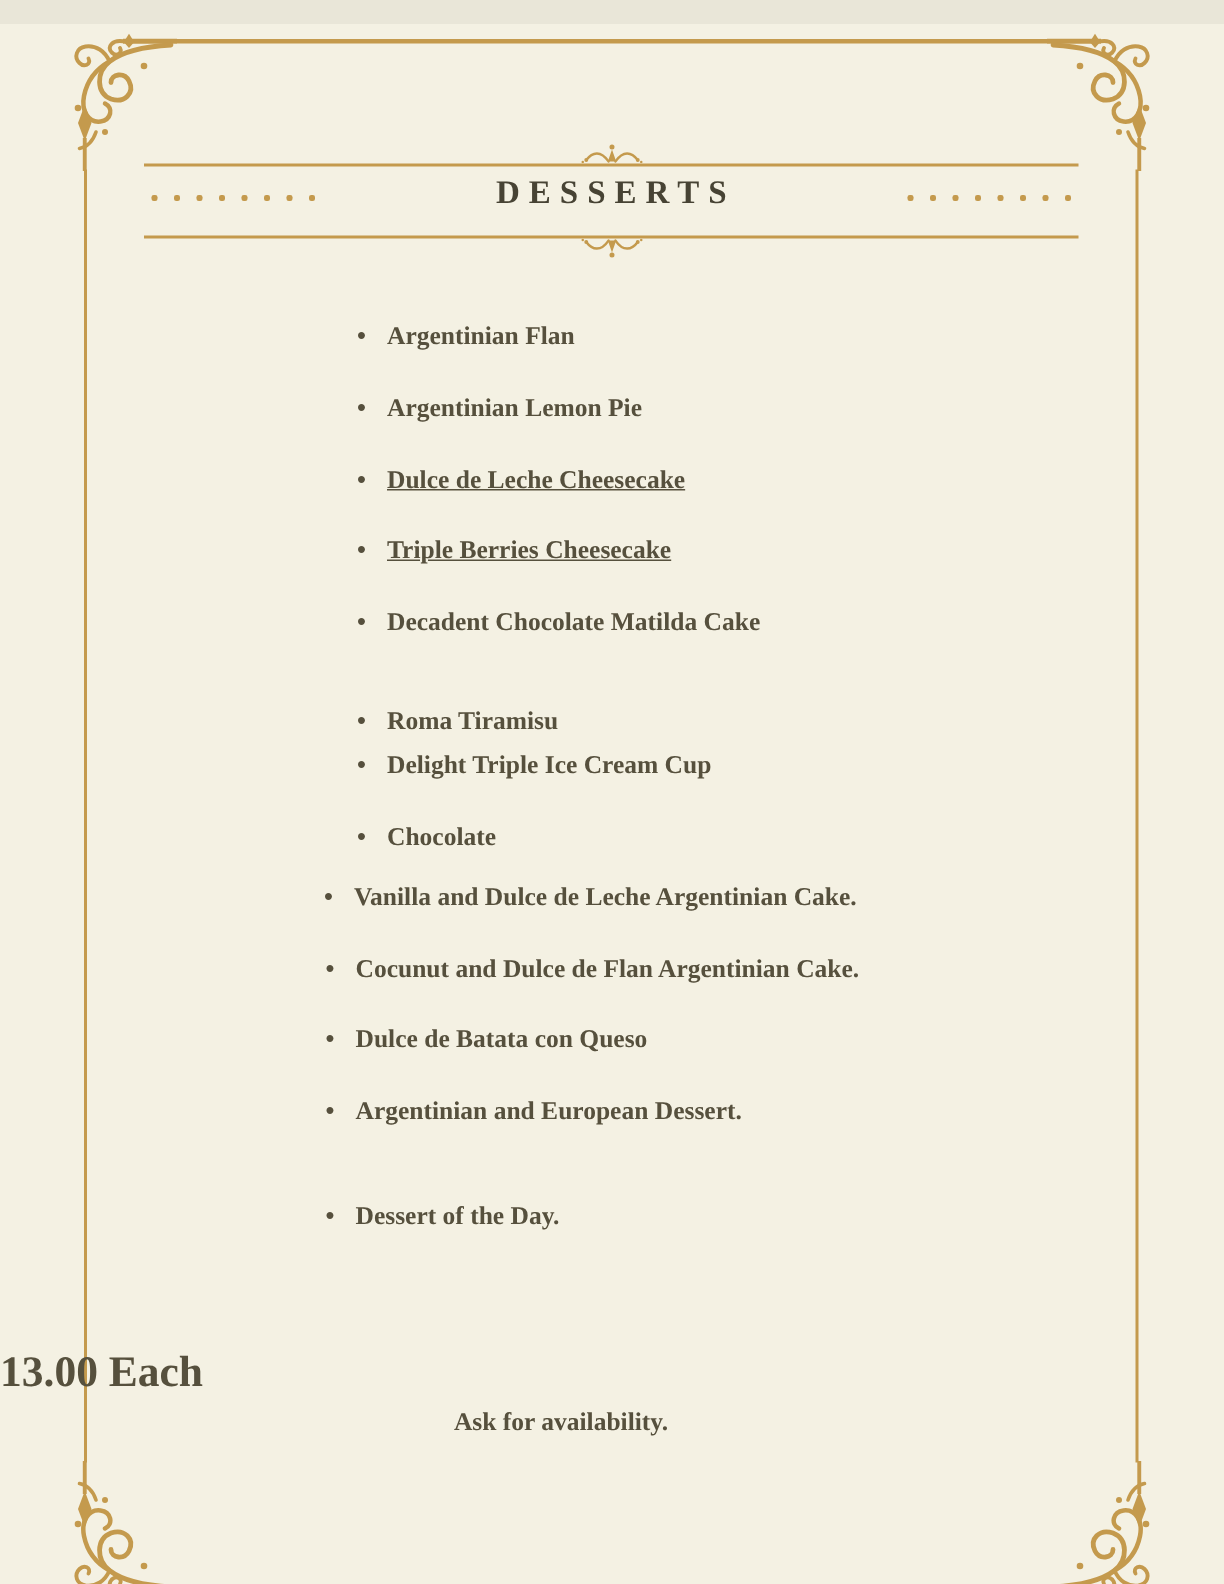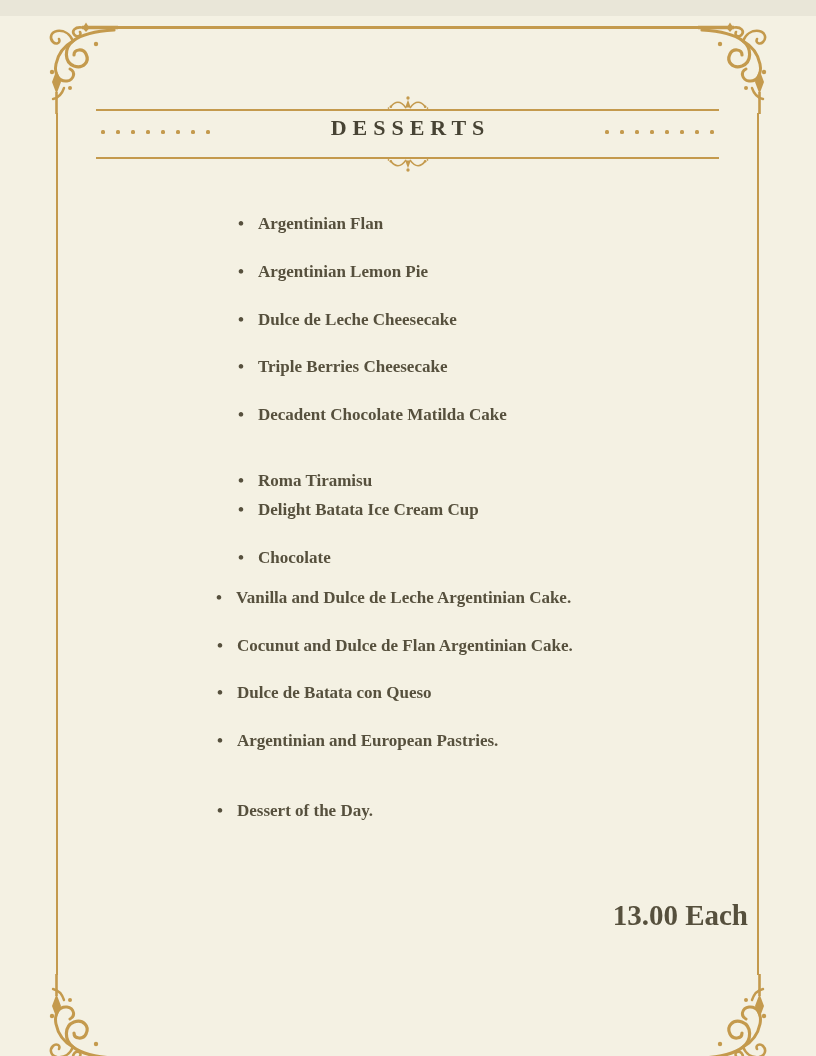--- a/index.html
+++ b/index.html
@@ -86,21 +86,21 @@
     font-weight:700;
   }
   .item-note{
     position:absolute;left:215px;top:737px;
     font-size:17px;line-height:20px;font-weight:400;
     color:var(--text);
   }
   
   .footer-price{
     position:absolute;left:0;top:883px;width:748px;
-    text-align:right;
+    text-align:left;
     font-size:29px;line-height:32px;font-weight:700;
     color:var(--text);
   }
   .footer-note{
     position:absolute;left:0;top:921px;width:748px;
     text-align:center;
     font-size:17px;line-height:22px;font-weight:700;
     color:var(--text);
   }
 </style>
@@ -229,28 +229,29 @@
       <circle cx="3.5" cy="11.5" r="1.4" fill="currentColor"></circle>
       <circle cx="40.5" cy="11.5" r="1.4" fill="currentColor"></circle>
       <circle cx="1" cy="13" r="0.9" fill="currentColor"></circle>
       <circle cx="43" cy="13" r="0.9" fill="currentColor"></circle>
     </svg>
   </div>
 
   <ul class="menu-list">
     <li class="menu-item" style="left:236px;top:198px;">Argentinian Flan</li>
     <li class="menu-item" style="left:236px;top:246px;text-align:center;">Argentinian Lemon Pie</li>
-    <li class="menu-item" style="left:236px;top:294px;">Dulce de Leche Cheesecake</li>
-    <li class="menu-item" style="left:236px;top:341px;">Triple Berries Cheesecake</li>
+    <li class="menu-item" style="left:236px;top:294px;text-decoration:underline;">Dulce de Leche Cheesecake</li>
+    <li class="menu-item" style="left:236px;top:341px;text-decoration:underline;">Triple Berries Cheesecake</li>
     <li class="menu-item" style="left:236px;top:389px;">Decadent Chocolate Matilda Cake</li>
     <li class="menu-item" style="left:236px;top:455px;">Roma Tiramisu</li>
-    <li class="menu-item" style="left:236px;top:484px;">Delight Batata Ice Cream Cup</li>
+    <li class="menu-item" style="left:236px;top:484px;">Delight Triple Ice Cream Cup</li>
     <li class="menu-item" style="left:236px;top:532px;">Chocolate</li>
     <li class="menu-item" style="left:214px;top:572px;">Vanilla and Dulce de Leche Argentinian Cake.</li>
     <li class="menu-item" style="left:215px;top:620px;">Cocunut and Dulce de Flan Argentinian Cake.</li>
     <li class="menu-item" style="left:215px;top:667px;">Dulce de Batata con Queso</li>
-    <li class="menu-item" style="left:215px;top:715px;">Argentinian and European Pastries.</li>
+    <li class="menu-item" style="left:215px;top:715px;">Argentinian and European Dessert.</li>
     <li class="menu-item" style="left:215px;top:785px;">Dessert of the Day.</li>
   </ul>
 
   <div class="footer-price">13.00 Each</div>
+  <div class="footer-note">Ask for availability.</div>
 
 </div>
 
 </body></html>

